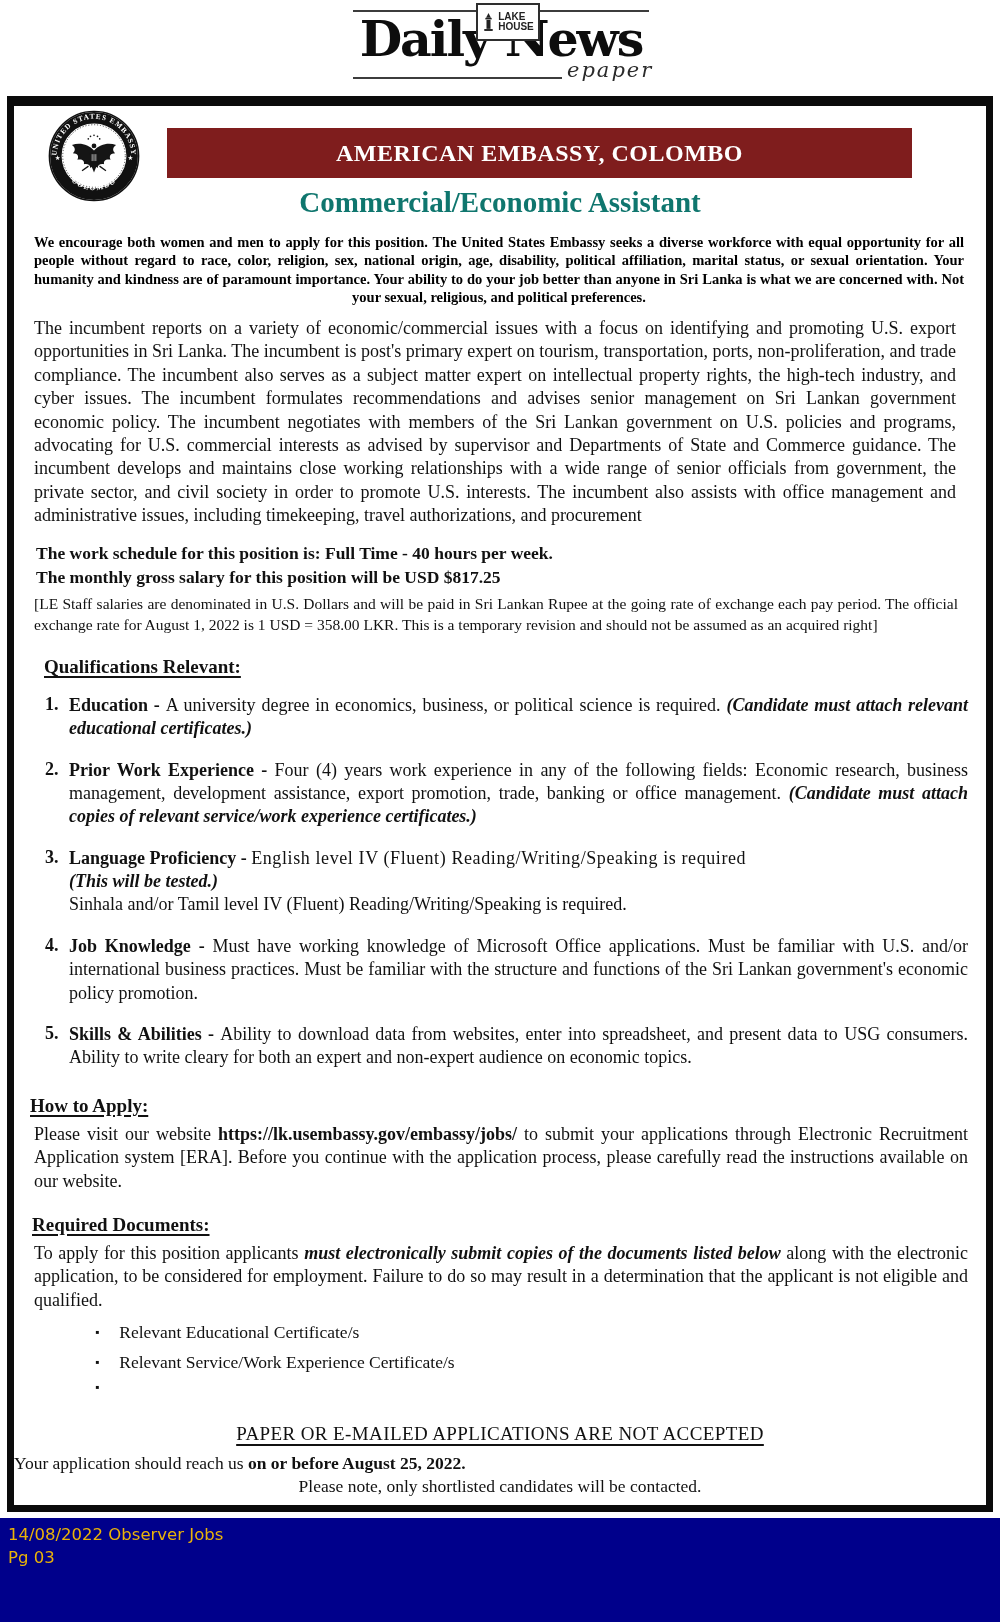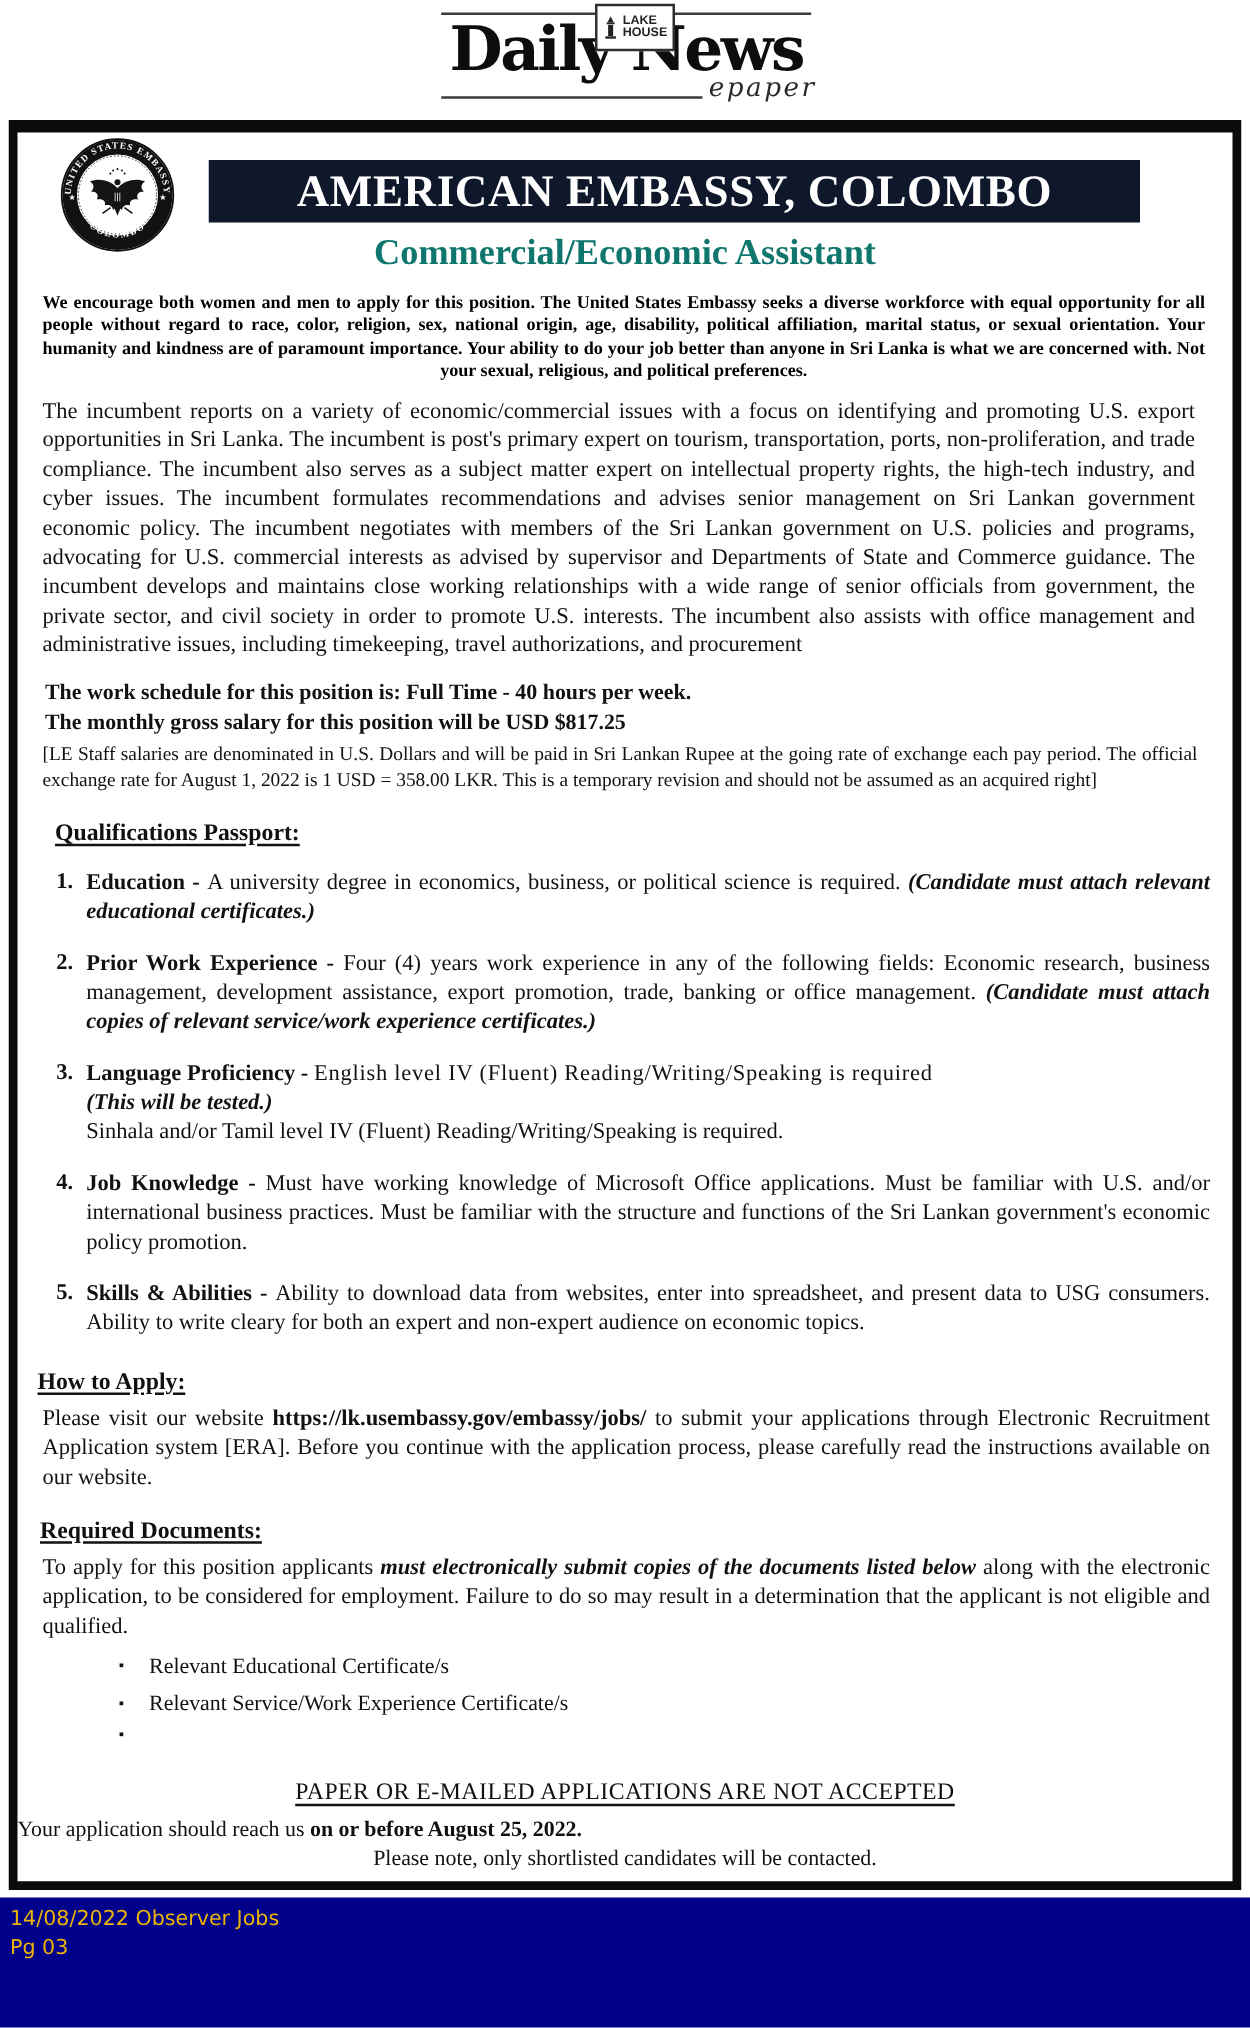--- a/index.html
+++ b/index.html
@@ -26,23 +26,23 @@
     font-family:"DejaVu Serif",serif;font-style:italic;font-size:21px;letter-spacing:2px;color:#2b2b2b;
   }
   
   .adbox{
     position:absolute;left:7px;top:96px;width:972px;height:1399px;
     background:#fff;border:7px solid #0b0b0b;border-top-width:10px;overflow:hidden;
   }
   .header-row{display:flex;align-items:flex-start;margin-top:4px;}
   .seal{width:92px;height:92px;margin-left:34px;flex:0 0 auto;}
   .banner{
-    flex:1;height:50px;margin:18px 74px 0 27px;background:#0f172a;color:#fff;
+    flex:1;height:50px;margin:18px 74px 0 27px;background:#7f1d1d;color:#fff;
     display:flex;align-items:center;justify-content:center;
-    font-weight:bold;font-size:36px;letter-spacing:0.5px;
+    font-weight:bold;font-size:24px;letter-spacing:0.5px;
   }
   .job-title{margin-top:-16px;text-align:center;font-weight:bold;font-size:29px;color:#0f766e;}
   .intro{
     margin:14px 22px 0 20px;font-weight:bold;font-size:14.5px;line-height:1.26;
     text-align:justify;text-align-last:center;color:#000000;
   }
   .desc{margin:11px 30px 0 20px;font-size:18px;line-height:1.3;text-align:justify;}
   .sched{margin:15px 0 0 22px;font-weight:bold;font-size:17.5px;}
   .salary{margin:3px 0 0 22px;font-weight:bold;font-size:17.5px;}
   .salary-note{margin:5px 28px 0 20px;font-size:15.5px;line-height:1.36;text-align:justify;}
@@ -140,21 +140,21 @@
   <div class="job-title">Commercial/Economic Assistant</div>
 
   <div class="intro">We encourage both women and men to apply for this position.  The United States Embassy seeks a diverse workforce with equal opportunity for all people without regard to race, color, religion, sex, national origin, age, disability, political affiliation, marital status, or sexual orientation. Your humanity and kindness are of paramount importance.  Your ability to do your job better than anyone in Sri Lanka is what we are concerned with. Not your sexual, religious, and political preferences.</div>
 
   <div class="desc">The incumbent reports on a variety of economic/commercial issues with a focus on identifying and promoting U.S. export opportunities in Sri Lanka. The incumbent is post's primary expert on tourism, transportation, ports, non-proliferation, and trade compliance. The incumbent also serves as a subject matter expert on intellectual property rights, the high-tech industry, and cyber issues. The incumbent formulates recommendations and advises senior management on Sri Lankan government economic policy. The incumbent negotiates with members of the Sri Lankan government on U.S. policies and programs, advocating for U.S. commercial interests as advised by supervisor and Departments of State and Commerce guidance. The incumbent develops and maintains close working relationships with a wide range of senior officials from government, the private sector, and civil society in order to promote U.S. interests. The incumbent also assists with office management and administrative issues, including timekeeping, travel authorizations, and procurement</div>
 
   <div class="sched">The work schedule for this position is: Full Time - 40 hours per week.</div>
   <div class="salary">The monthly gross salary for this position will be USD $817.25</div>
   <div class="salary-note">[LE Staff salaries are denominated in U.S. Dollars and will be paid in Sri Lankan Rupee at the going rate of exchange each pay period. The official exchange rate for August 1, 2022 is 1 USD = 358.00 LKR.  This is a temporary revision and should not be assumed as an acquired right]</div>
 
-  <div class="h-wrap"><div class="sec-heading">Qualifications Passport:</div></div>
+  <div class="h-wrap"><div class="sec-heading">Qualifications Relevant:</div></div>
 
   <div class="qitem">
     <span class="qnum">1.</span>
     <div class="qbody">
       <span class="qlabel">Education - </span><span>A university degree in economics, business, or political science is required. </span><span class="emph">(Candidate must attach relevant educational certificates.)</span>
     </div>
   </div>
 
   <div class="qitem">
     <span class="qnum">2.</span>

